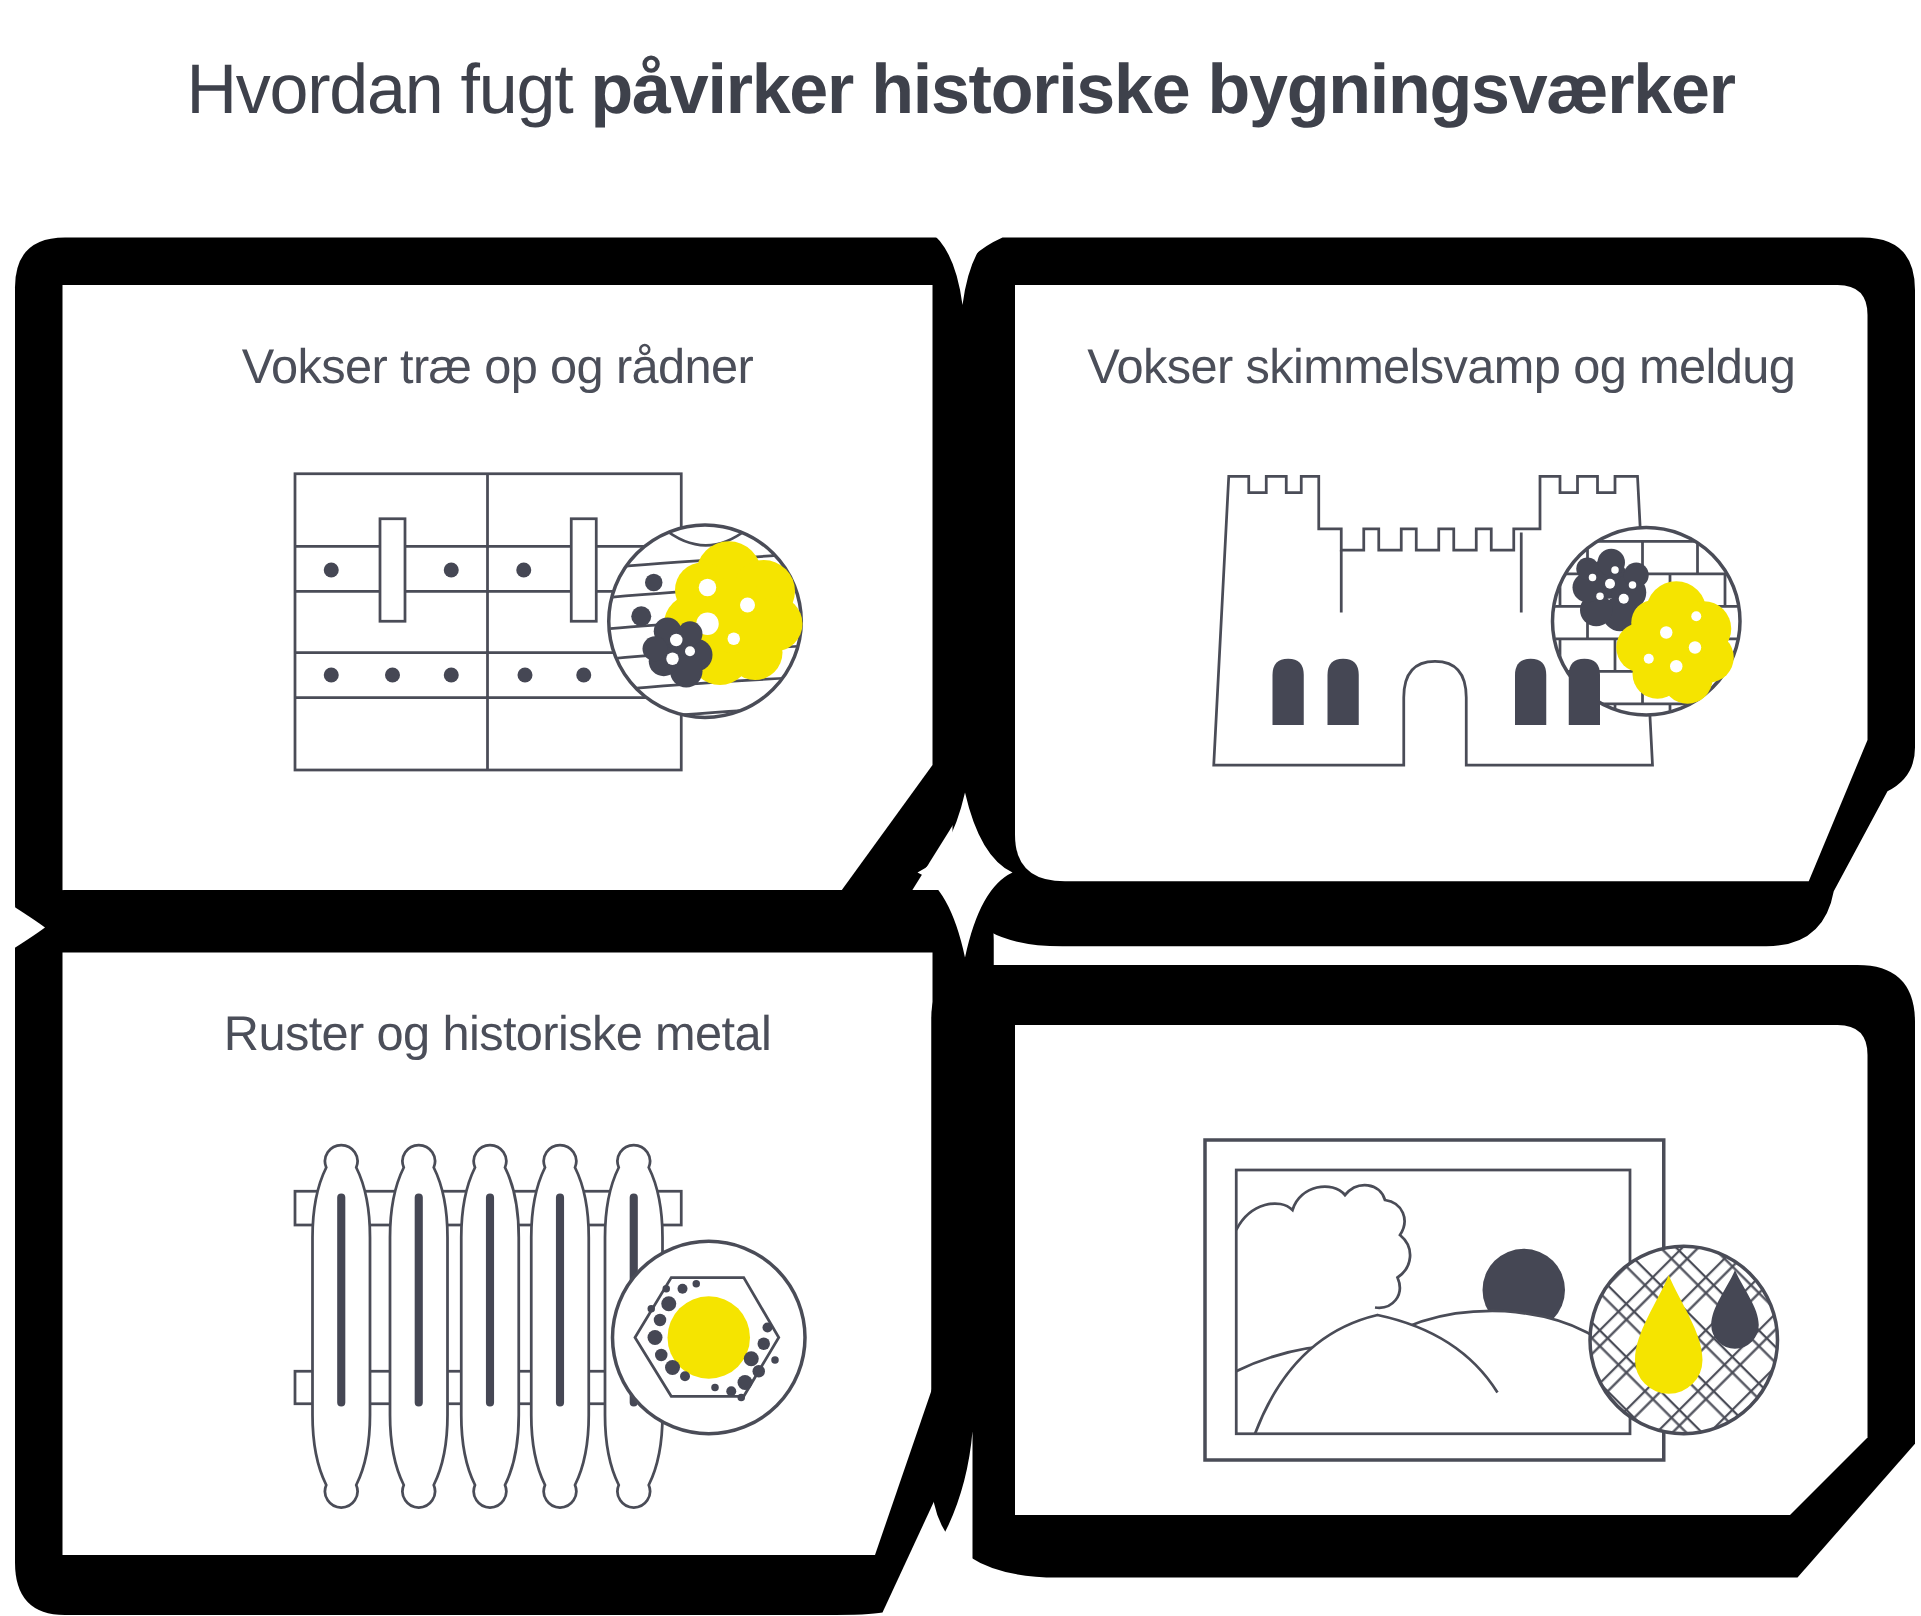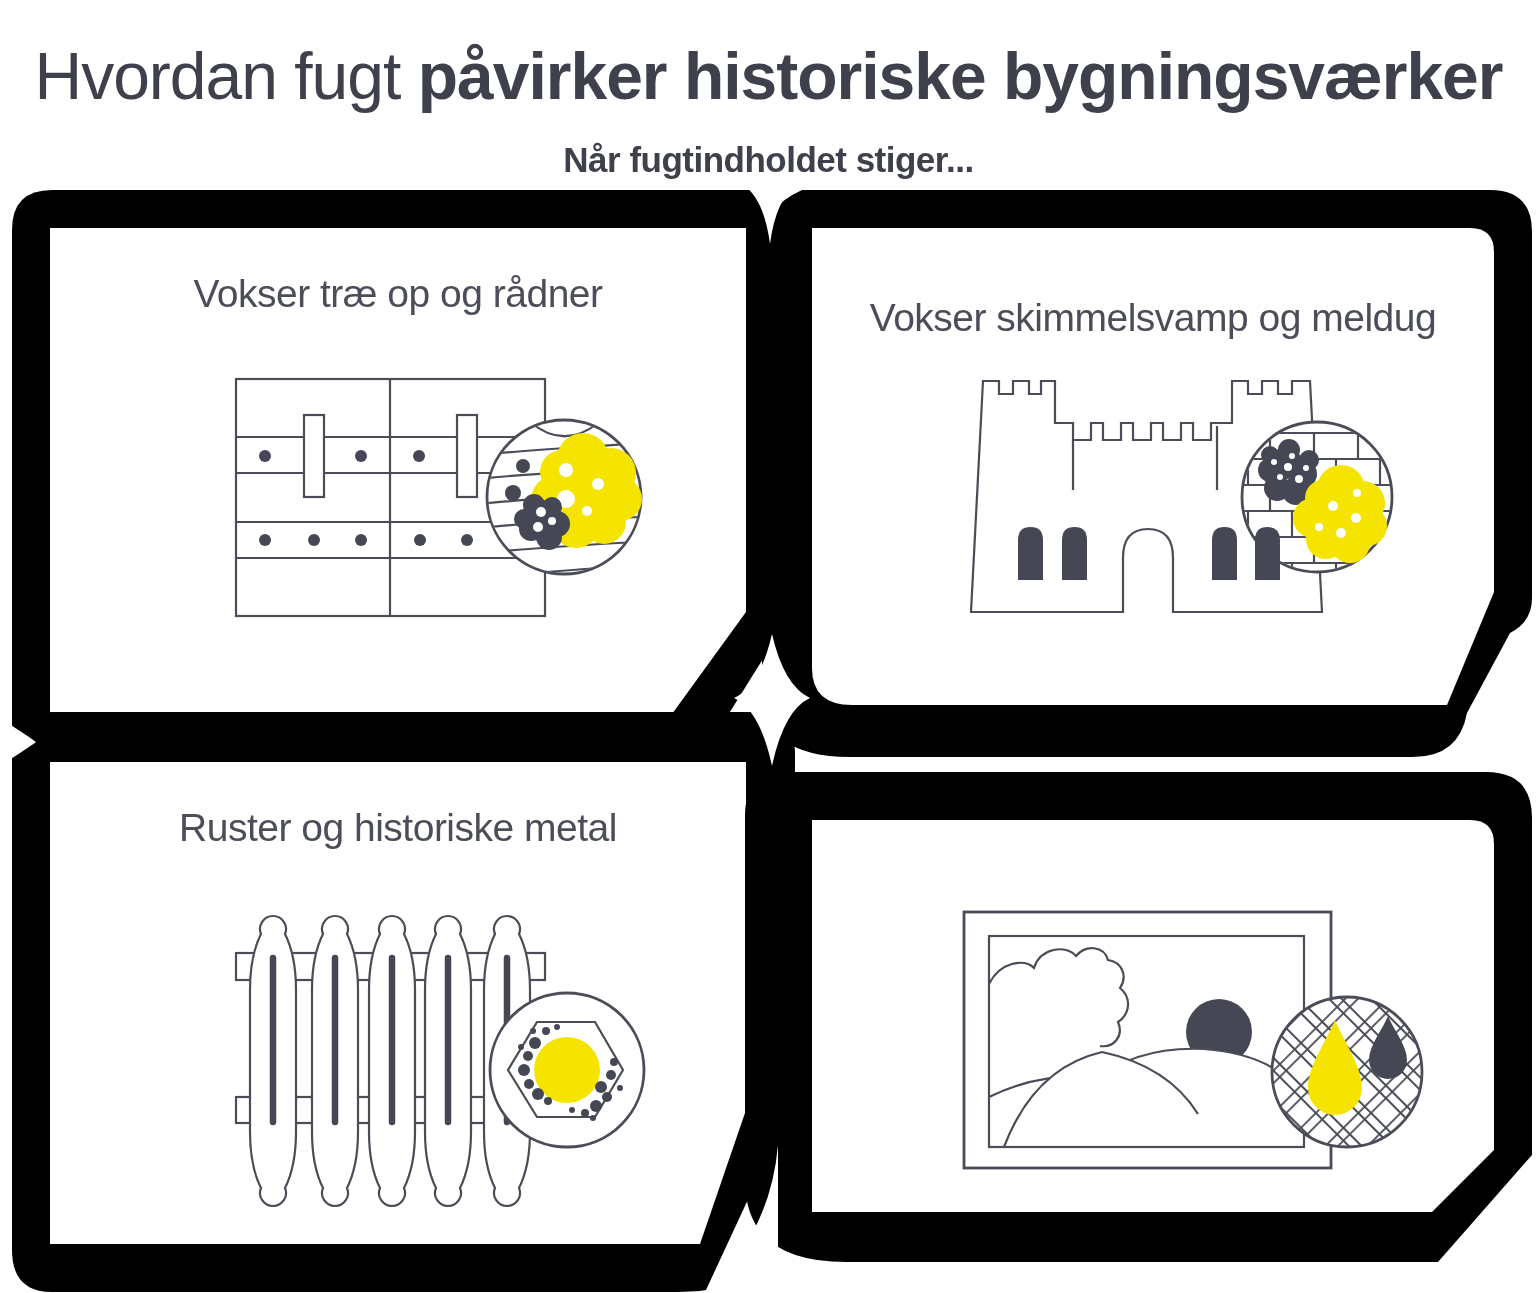--- a/index.html
+++ b/index.html
@@ -1,28 +1,28 @@
 <!DOCTYPE html>
 <html><head>
 <meta charset="utf-8">
 <style>
   html,body{margin:0;padding:0;background:#fff;}
   .stage{position:relative;width:1537px;height:1293px;background:#fff;overflow:hidden;
          font-family:"Liberation Sans",sans-serif;}
   .art{position:absolute;left:0;top:0;}
   .title{position:absolute;left:0;top:38px;width:1537px;text-align:center;
-         font-size:66px;color:#3E414B;letter-spacing:-1px;white-space:nowrap;}
+         font-size:56px;color:#3E414B;letter-spacing:-1px;white-space:nowrap;}
   .title .t-reg{font-weight:400;}
   .title .t-bold{font-weight:700;}
   .subtitle{position:absolute;left:0;top:140px;width:1537px;text-align:center;
             font-size:35px;font-weight:700;color:#3E414B;letter-spacing:-0.5px;}
   .panel-heading{position:absolute;text-align:center;font-size:39px;font-weight:400;
                  color:#4B4E59;letter-spacing:-0.5px;white-space:nowrap;}
   .ph1{left:48px;top:272px;width:700px;}
-  .ph2{left:810px;top:272px;width:686px;margin-top:24px;}
+  .ph2{left:810px;top:272px;width:686px;}
   .ph3{left:48px;top:806px;width:700px;}
   .ph4{left:810px;top:808px;width:686px;}
   .ln{stroke:#4A4C57;stroke-width:2.2;fill:none;}
   .lnw{stroke:#4A4C57;stroke-width:2.2;fill:#ffffff;}
   .lnw3{stroke:#4A4C57;stroke-width:2.8;fill:#ffffff;}
   .fd{fill:#454754;stroke:none;}
   .fy{fill:#F5E400;stroke:none;}
   .fwh{fill:#ffffff;stroke:none;}
   .frame{fill:#000000;stroke:none;}
 </style>
@@ -255,19 +255,18 @@
     <circle cx="1347" cy="1072" r="75" fill="url(#weave)" stroke="#4A4C57" stroke-width="2.8"></circle>
     <path class="fy" d="M1335,1020 C1344,1042 1362,1066 1362,1088 A27,27 0 1 1 1308,1088 C1308,1066 1326,1042 1335,1020 Z"></path>
     <path class="fd" d="M1388,1016 C1395,1032 1407,1046 1407,1060 A19,19 0 1 1 1369,1060 C1369,1046 1381,1032 1388,1016 Z"></path>
   </g>
 </svg>
 
   <div class="title">
     <span class="t-reg">Hvordan fugt</span>
     <span class="t-bold">påvirker historiske bygningsværker</span>
   </div>
-  <div class="subtitle">Når fugtindholdet stiger...</div>
 
   <div class="panel-heading ph1">Vokser træ op og rådner</div>
   <div class="panel-heading ph2">Vokser skimmelsvamp og meldug</div>
   <div class="panel-heading ph3">Ruster og historiske metal</div>
 
 </div>
 
 </body></html>

